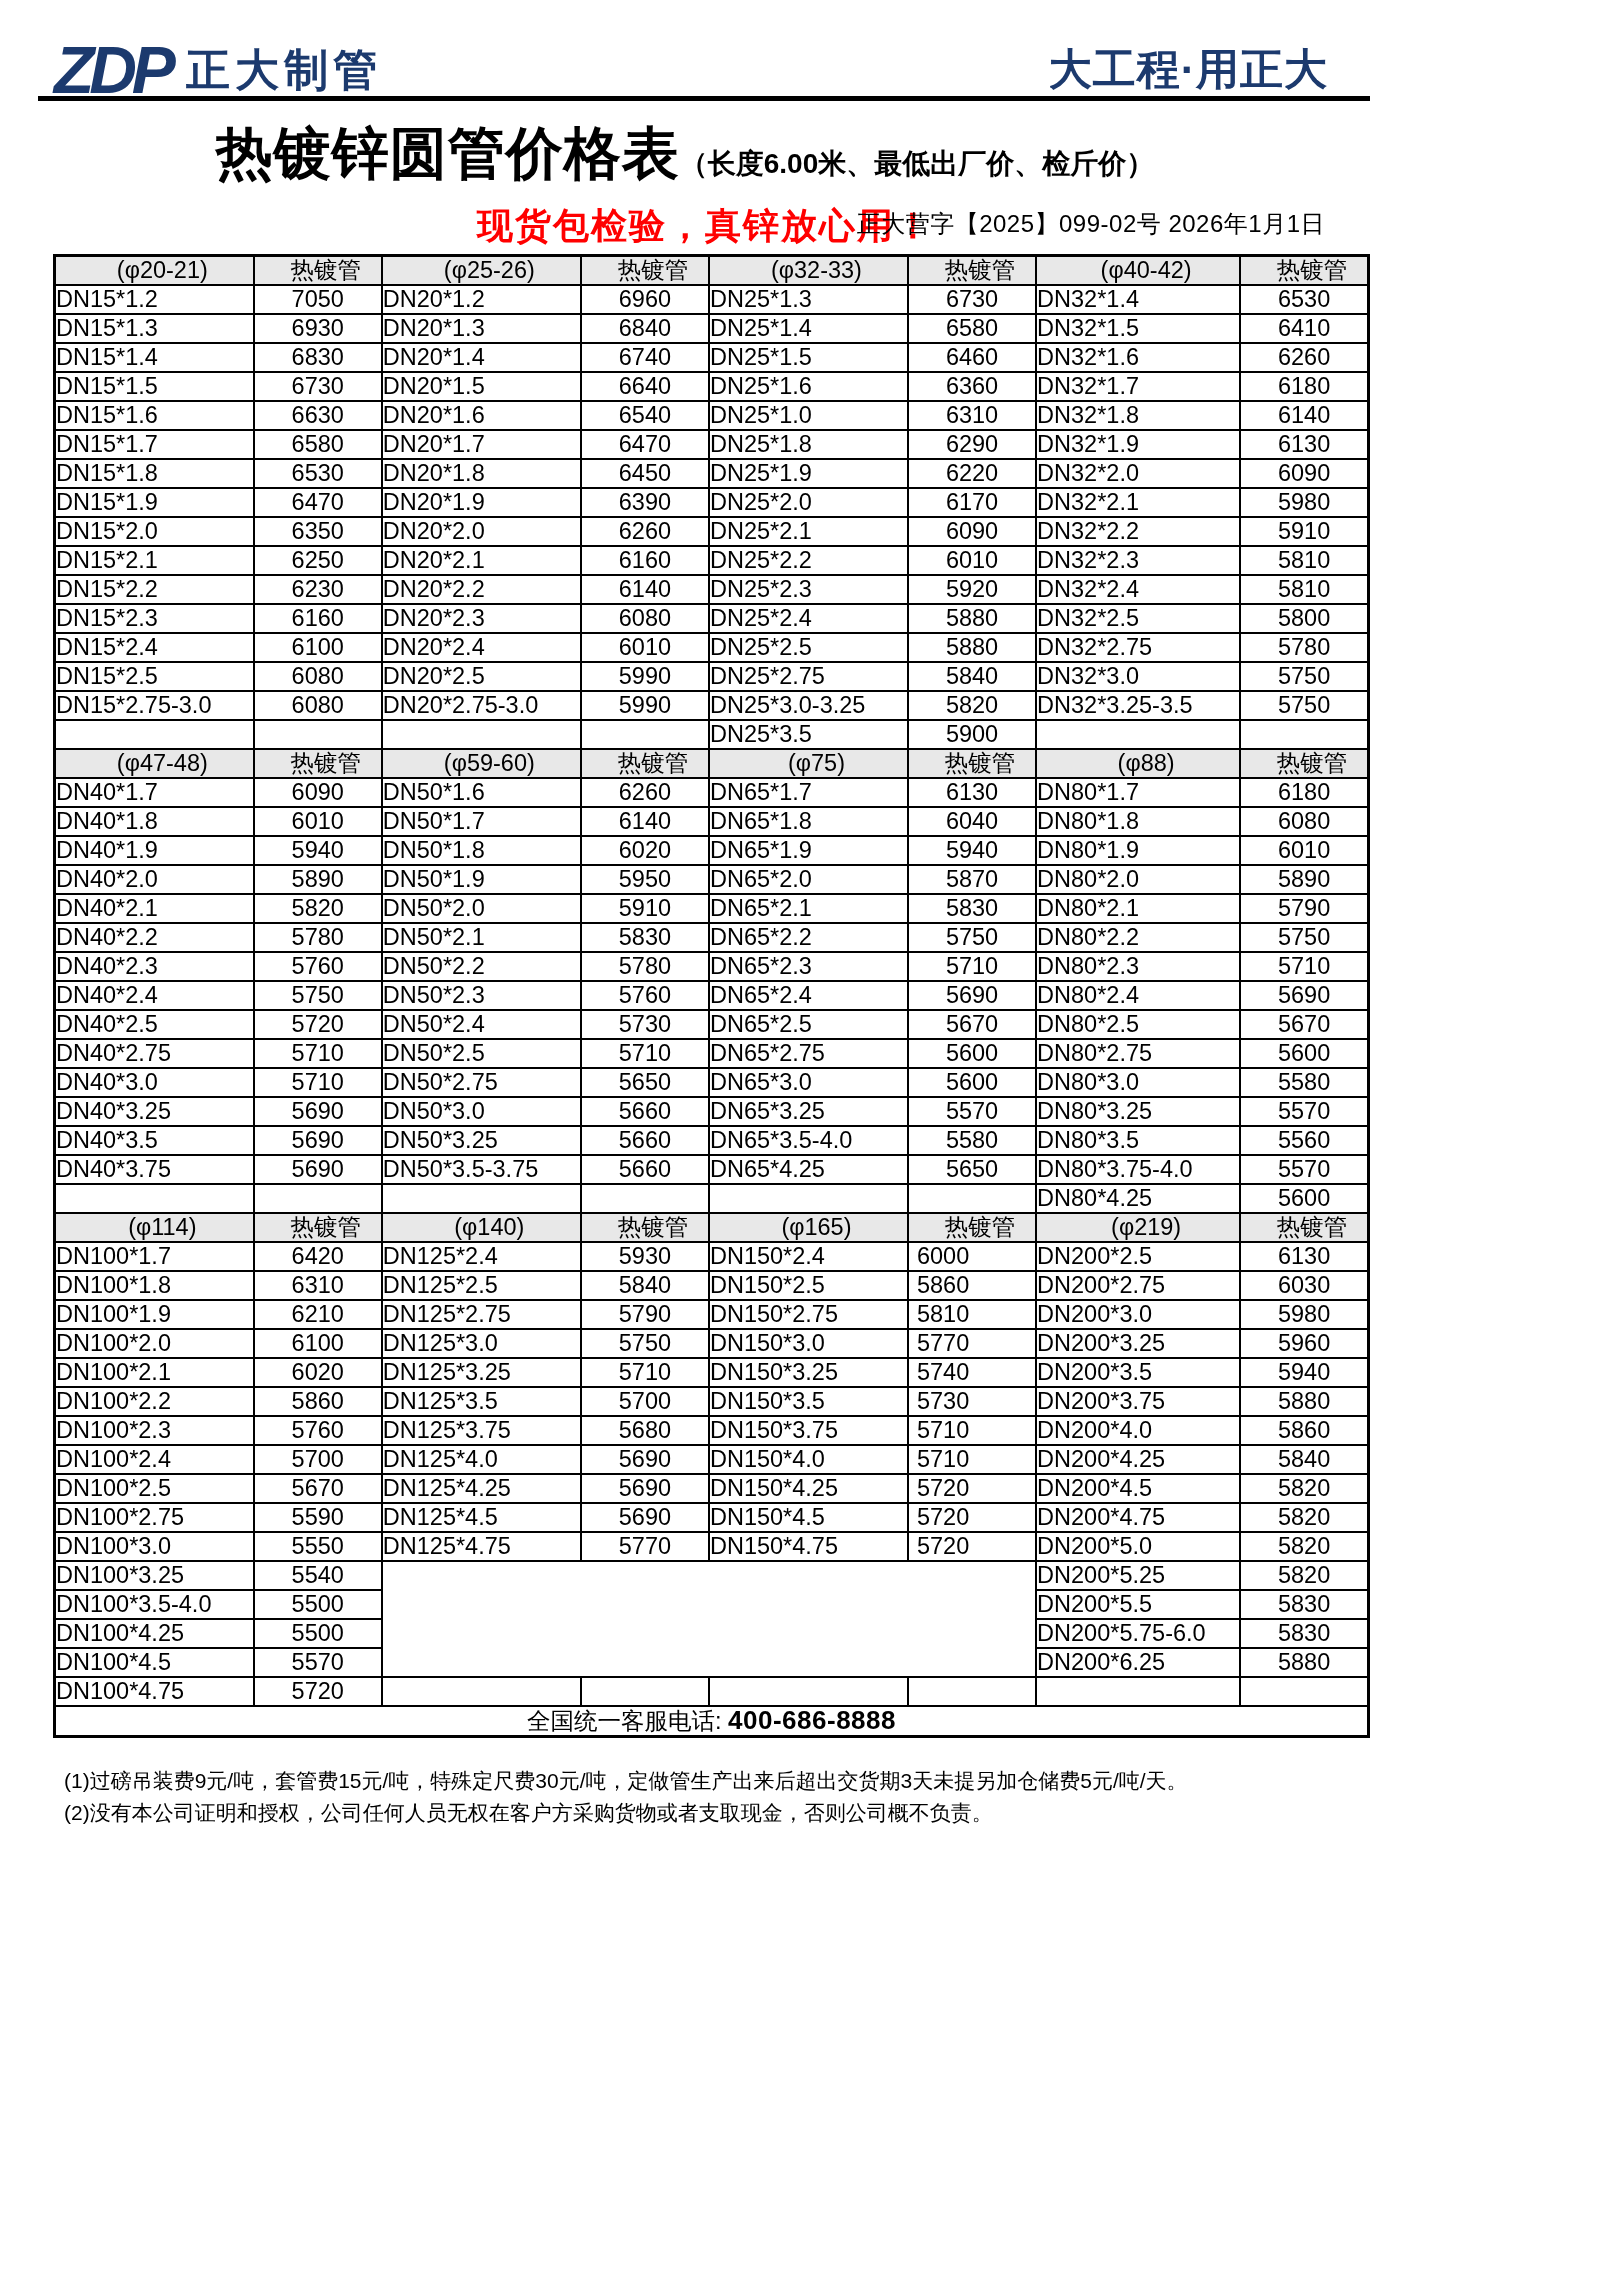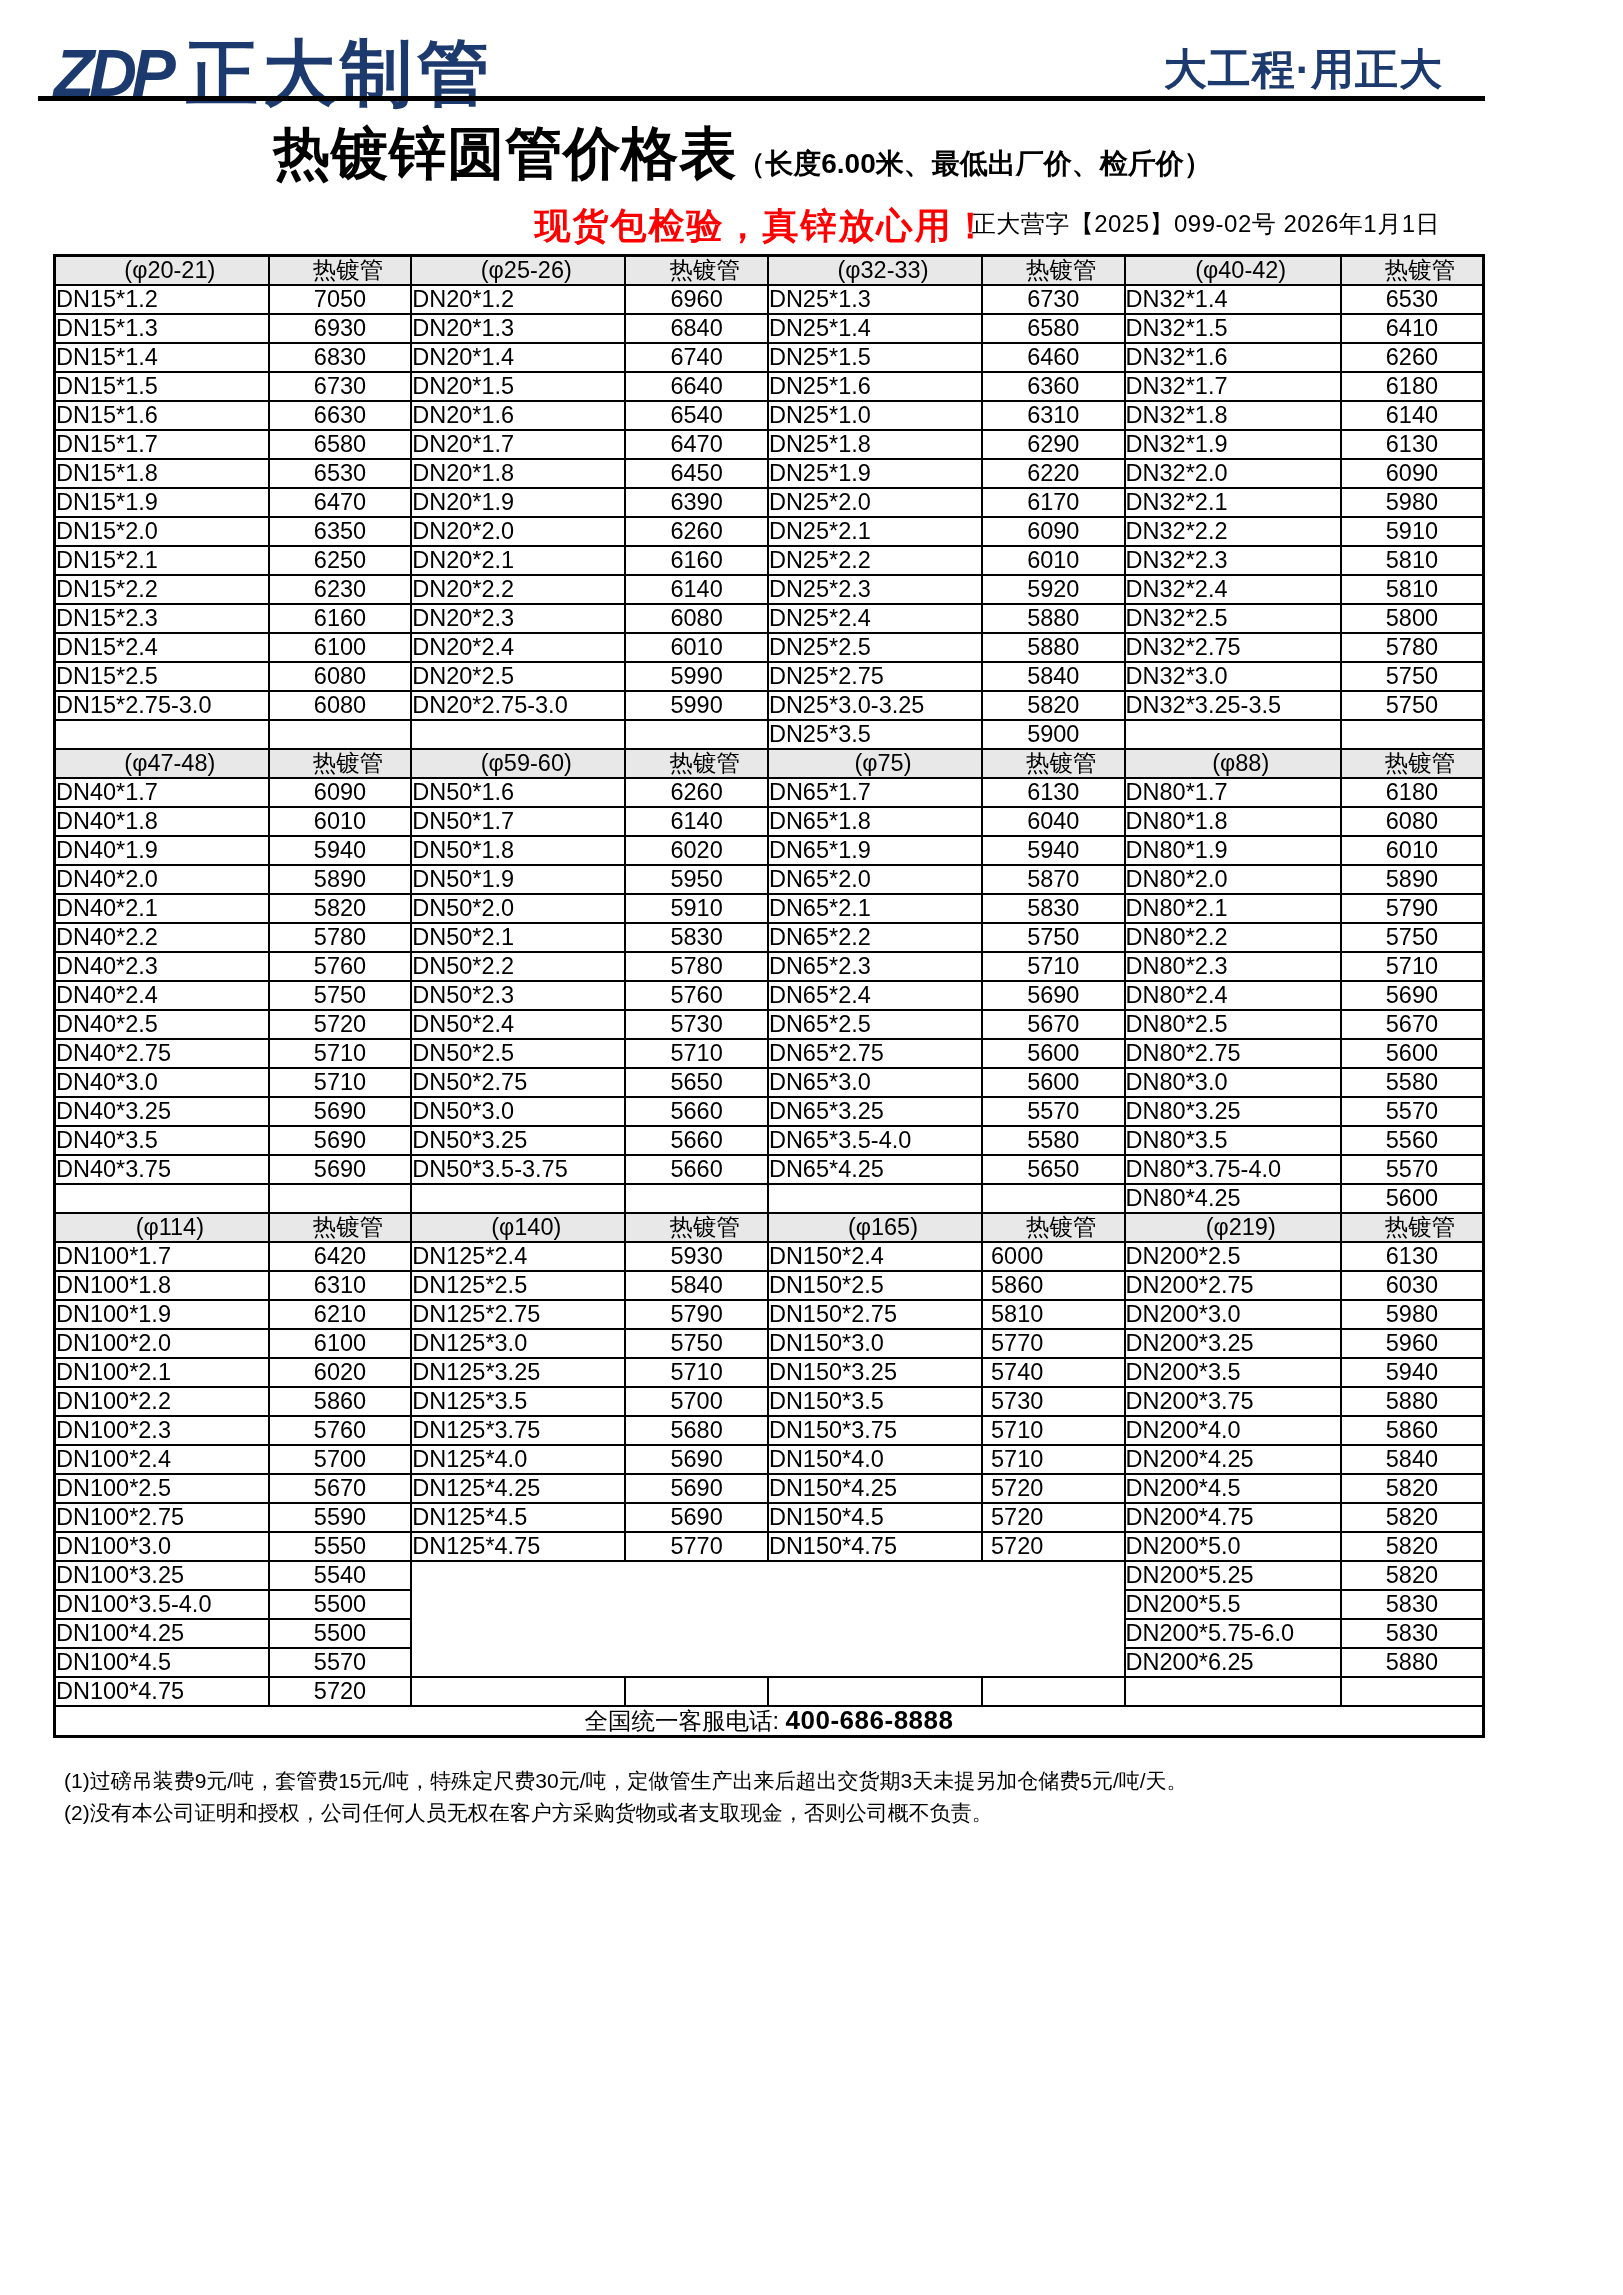--- a/index.html
+++ b/index.html
@@ -1,29 +1,29 @@
 <!DOCTYPE html>
 <html style="font-size:8.2px"><head>
 <meta charset="utf-8">
 <style>
   html,body { margin:0; padding:0; background:#ffffff; }
   .page {
-    position:relative; width:1485px; height:2295px; background:#ffffff;
+    position:relative; width:1370px; height:2295px; background:#ffffff;
     font-family:"Liberation Sans", sans-serif; color:#000; overflow:hidden;
   }
   
   .header-left {
     position:absolute; left:54px; top:37px;
     display:flex; align-items:center; gap:15.3px; color:#1c3a6e;
   }
   .logo-mark {
     font-size:66px; font-weight:900; font-style:italic;
     letter-spacing:-5.1px; line-height:1;
   }
-  .logo-text { font-size:72px; font-weight:900; letter-spacing:5.1px; line-height:1; }
+  .logo-text { font-size:44px; font-weight:900; letter-spacing:5.1px; line-height:1; }
   .slogan {
     position:absolute; right:42px; top:48px; color:#1c3a6e;
     font-size:43px; font-weight:900; letter-spacing:1px; line-height:1;
   }
   .rule { position:absolute; left:38px; top:96px; width:1548px; height:4.6px; background:#000; }
   
   .title-line { position:absolute; left:0; top:116px; width:100%; text-align:center; white-space:nowrap; }
   .title-main { font-size:57px; font-weight:900; letter-spacing:1px; }
   .title-paren { font-size:28px; font-weight:700; }
   .promo {

